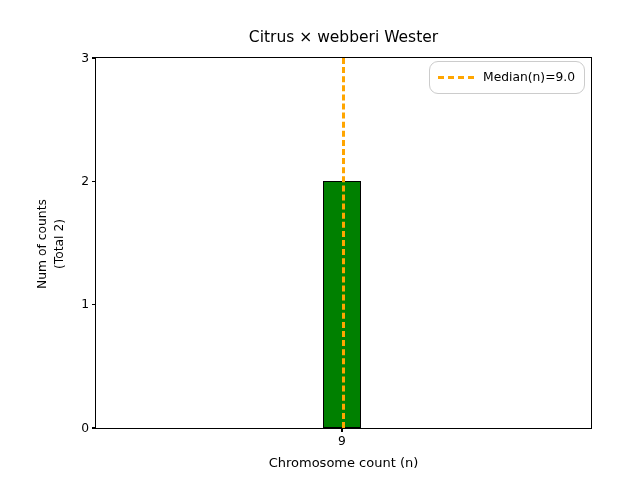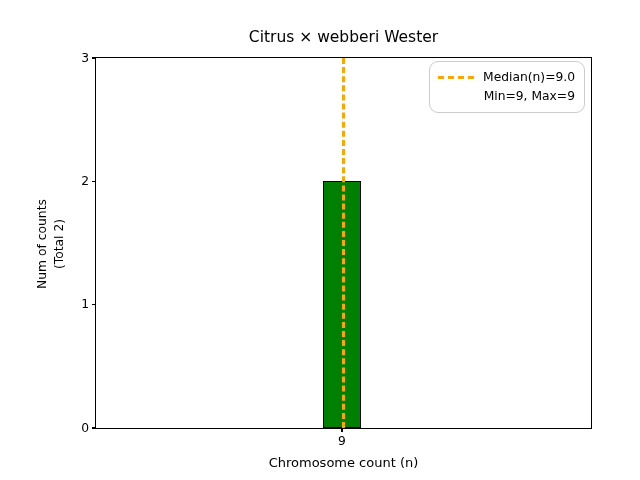--- a/index.html
+++ b/index.html
@@ -213,24 +213,20 @@
 
     <div class="bar" style="left:45.9%; width:7.65%; bottom:0; height:66.6667%;"></div>
 
     <div class="median-line" style="left:49.7%; top:0; height:100%;"></div>
 
     <div id="legend" style="left:auto; right:6px; top:3px; position:absolute;">
       <div class="legend-row">
         <span class="legend-handle"></span>
         <span class="legend-text">Median(n)=9.0</span>
       </div>
-      <div class="legend-row">
-        <span class="legend-handle blank"></span>
-        <span class="legend-text">Min=9, Max=9</span>
-      </div>
     </div>
 
   </div>
 
   <div id="xlabel">Chromosome count (n)</div>
 
   <div id="ylabel">
     <span class="yl-line">Num of counts</span>
     <span class="yl-line">(Total 2)</span>
   </div>

